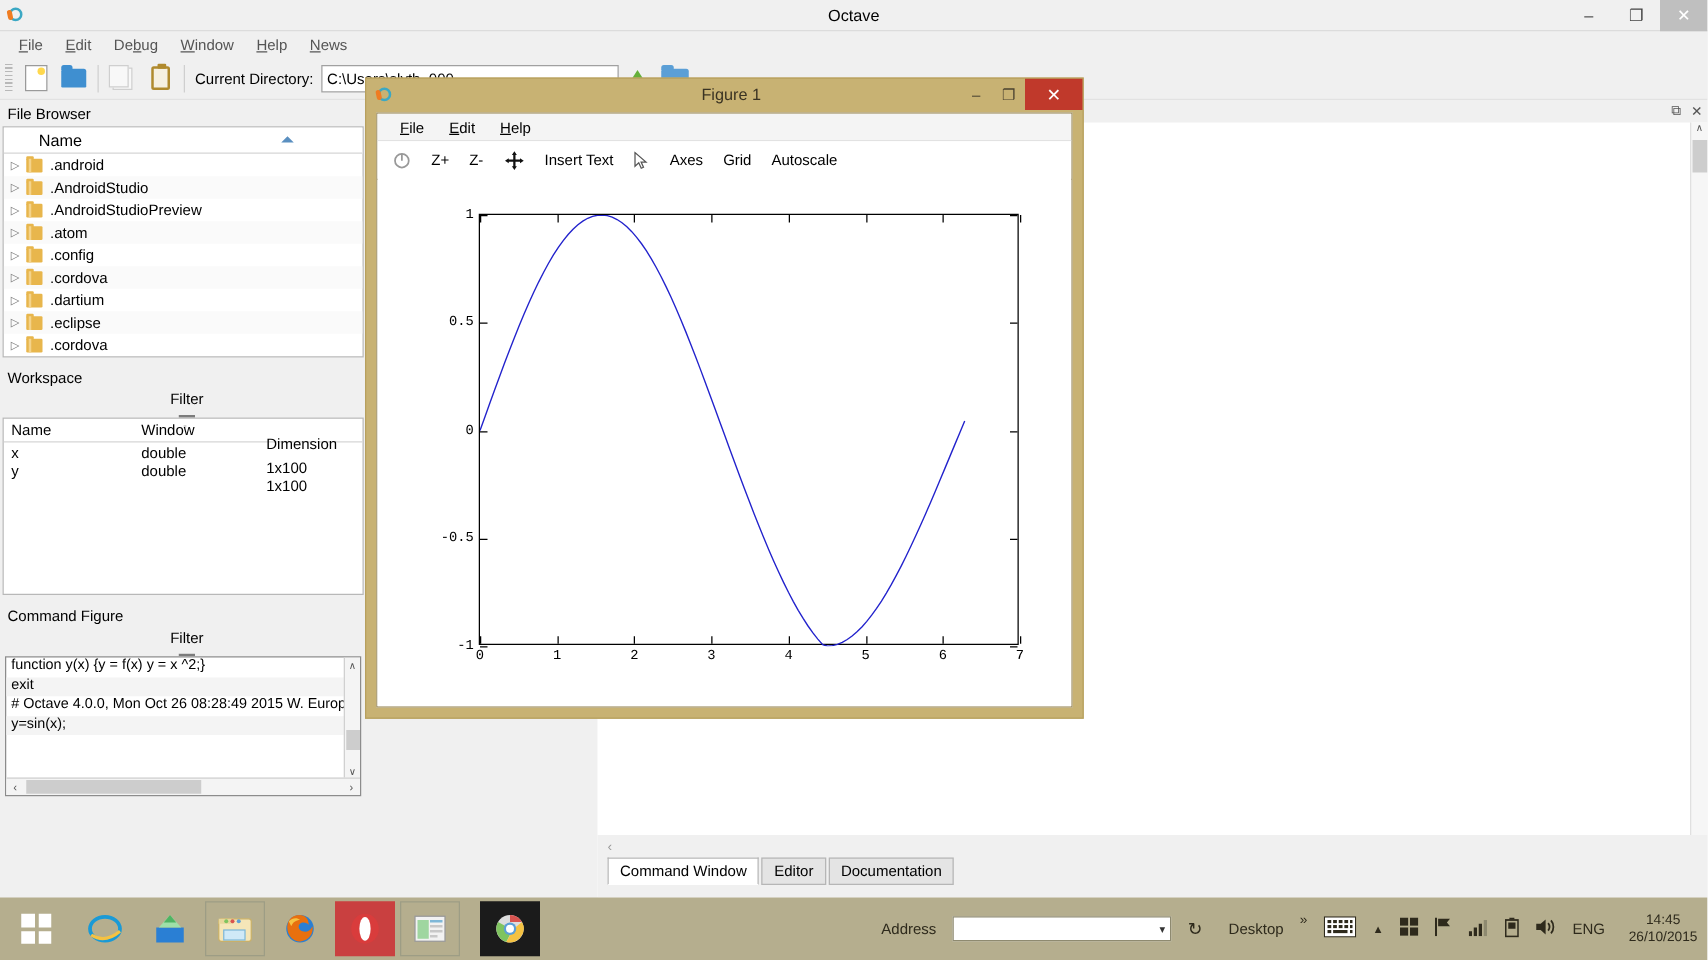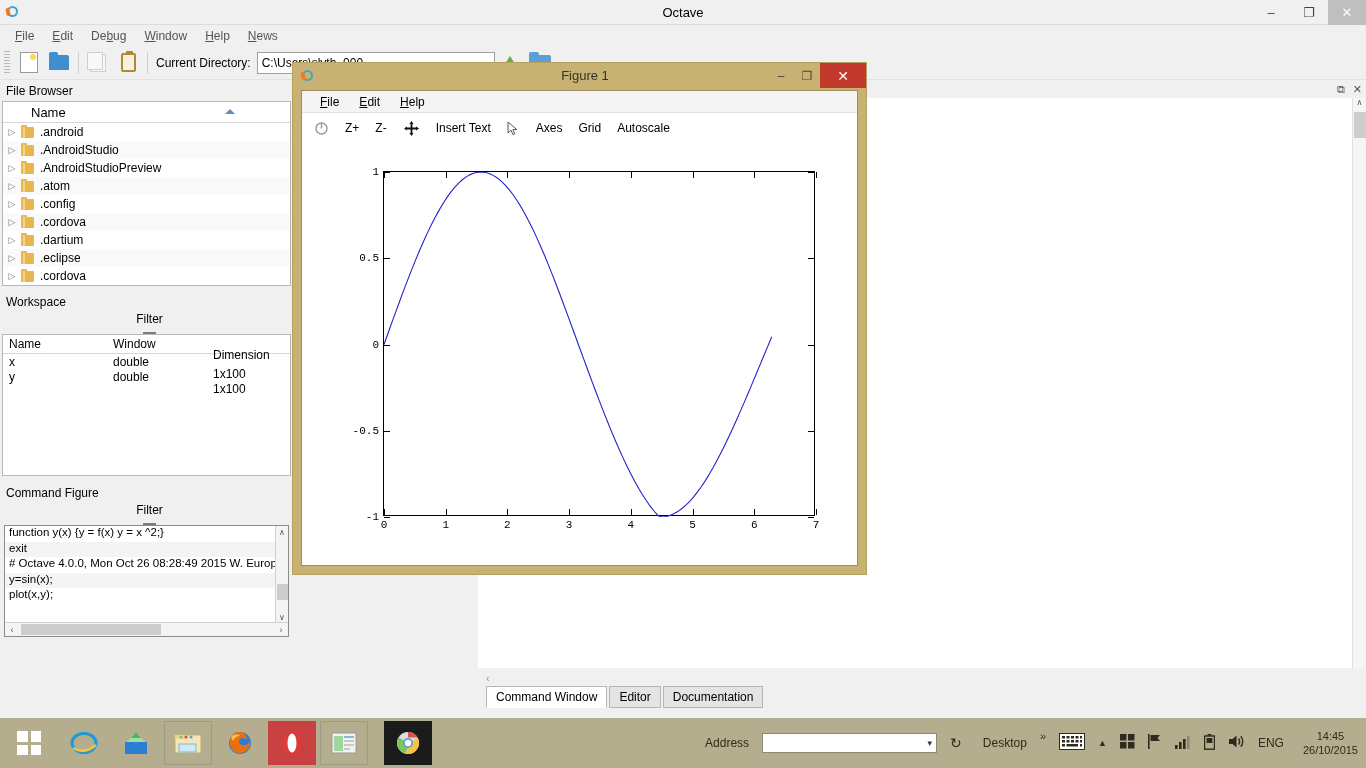--- a/index.html
+++ b/index.html
@@ -311,21 +311,20 @@
       <span>Filter</span>
       <span class="cb"></span>
       <span class="fld"></span>
     </div>
     <div class="histbox">
       <div class="histlist">
         <div class="histrow">function y(x) {y = f(x) y = x ^2;}</div>
         <div class="histrow">exit</div>
         <div class="histrow"># Octave 4.0.0, Mon Oct 26 08:28:49 2015 W. Europe Standard Time &lt;unknown@jon-p</div>
         <div class="histrow">y=sin(x);</div>
-        <div class="histrow">plot(x,y);</div>
       </div>
       <div class="vscroll">
         <div class="up">∧</div>
         <div class="thumb"></div>
         <div class="dn" style="position:absolute;bottom:0;width:100%;">∨</div>
       </div>
       <div class="hscroll">
         <span class="lt">‹</span>
         <span class="hthumb"></span>
         <span class="rt" style="margin-left:auto;">›</span>

